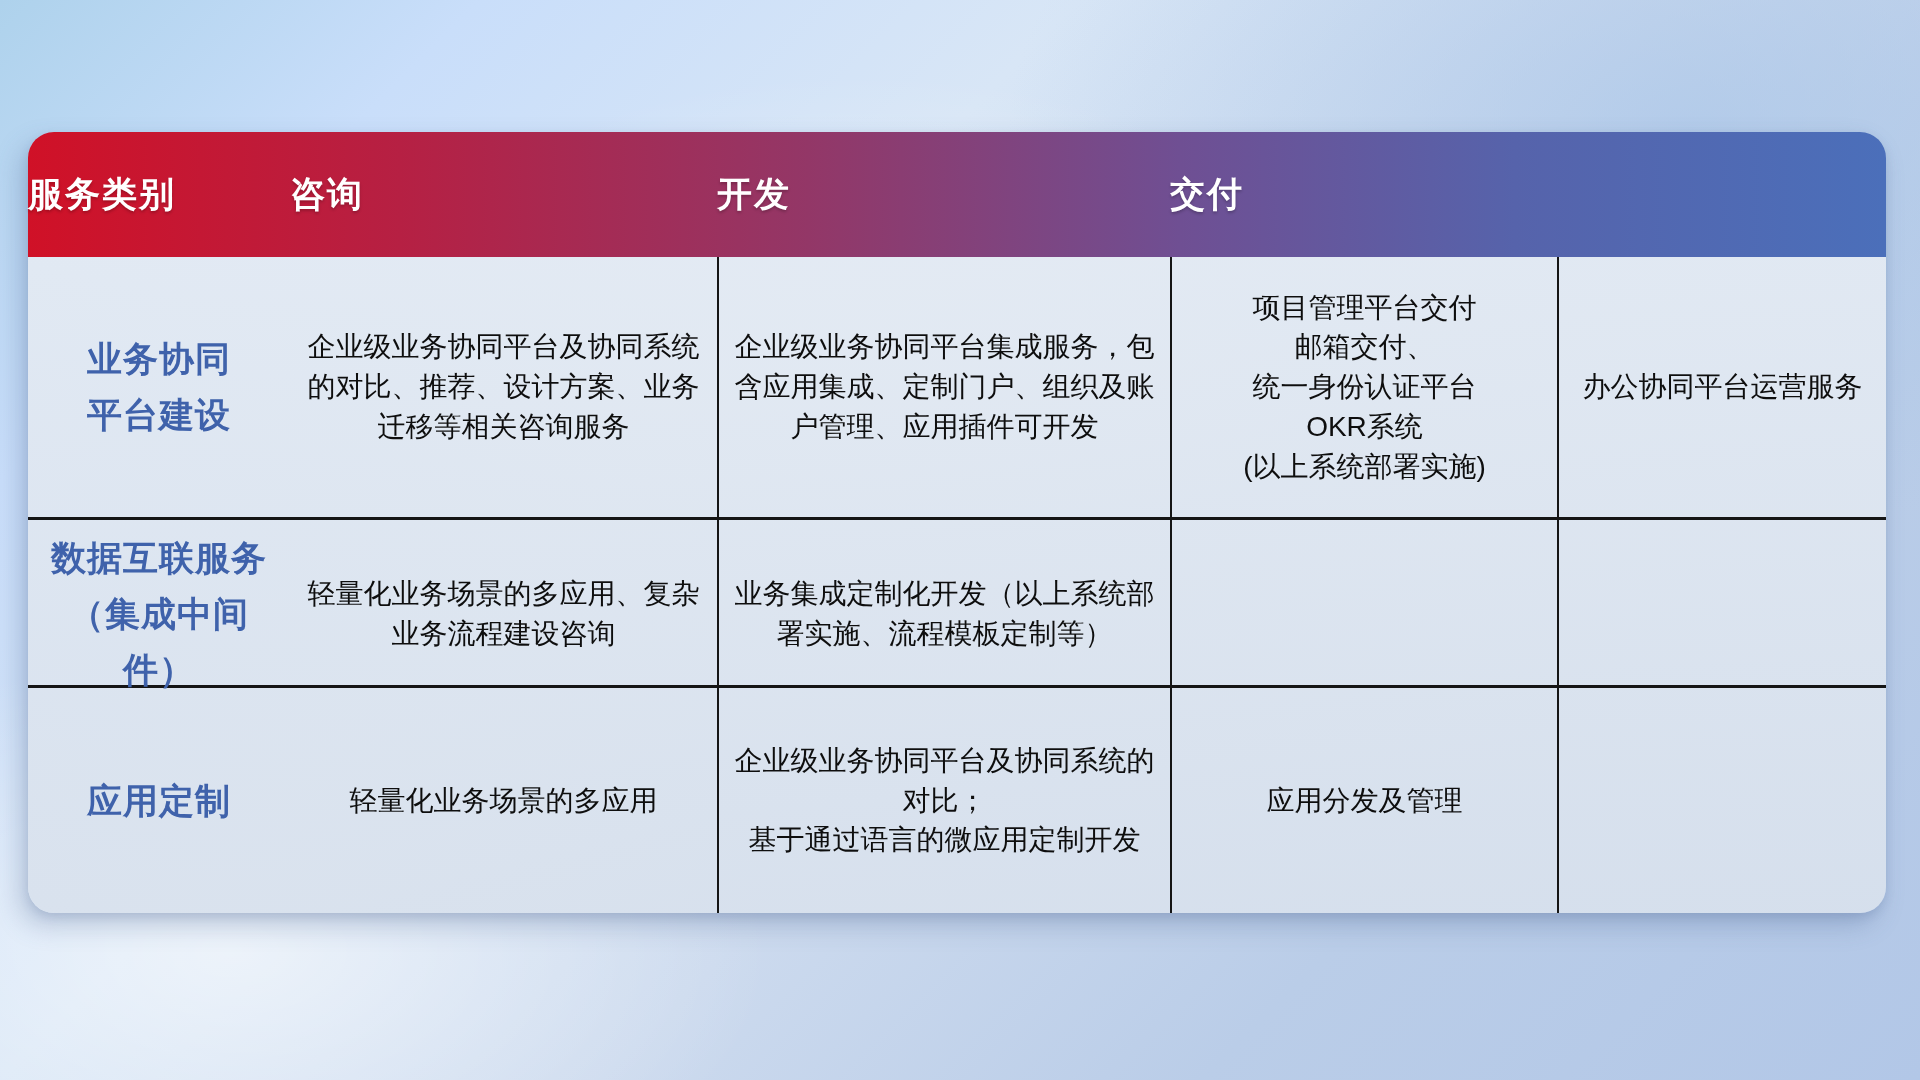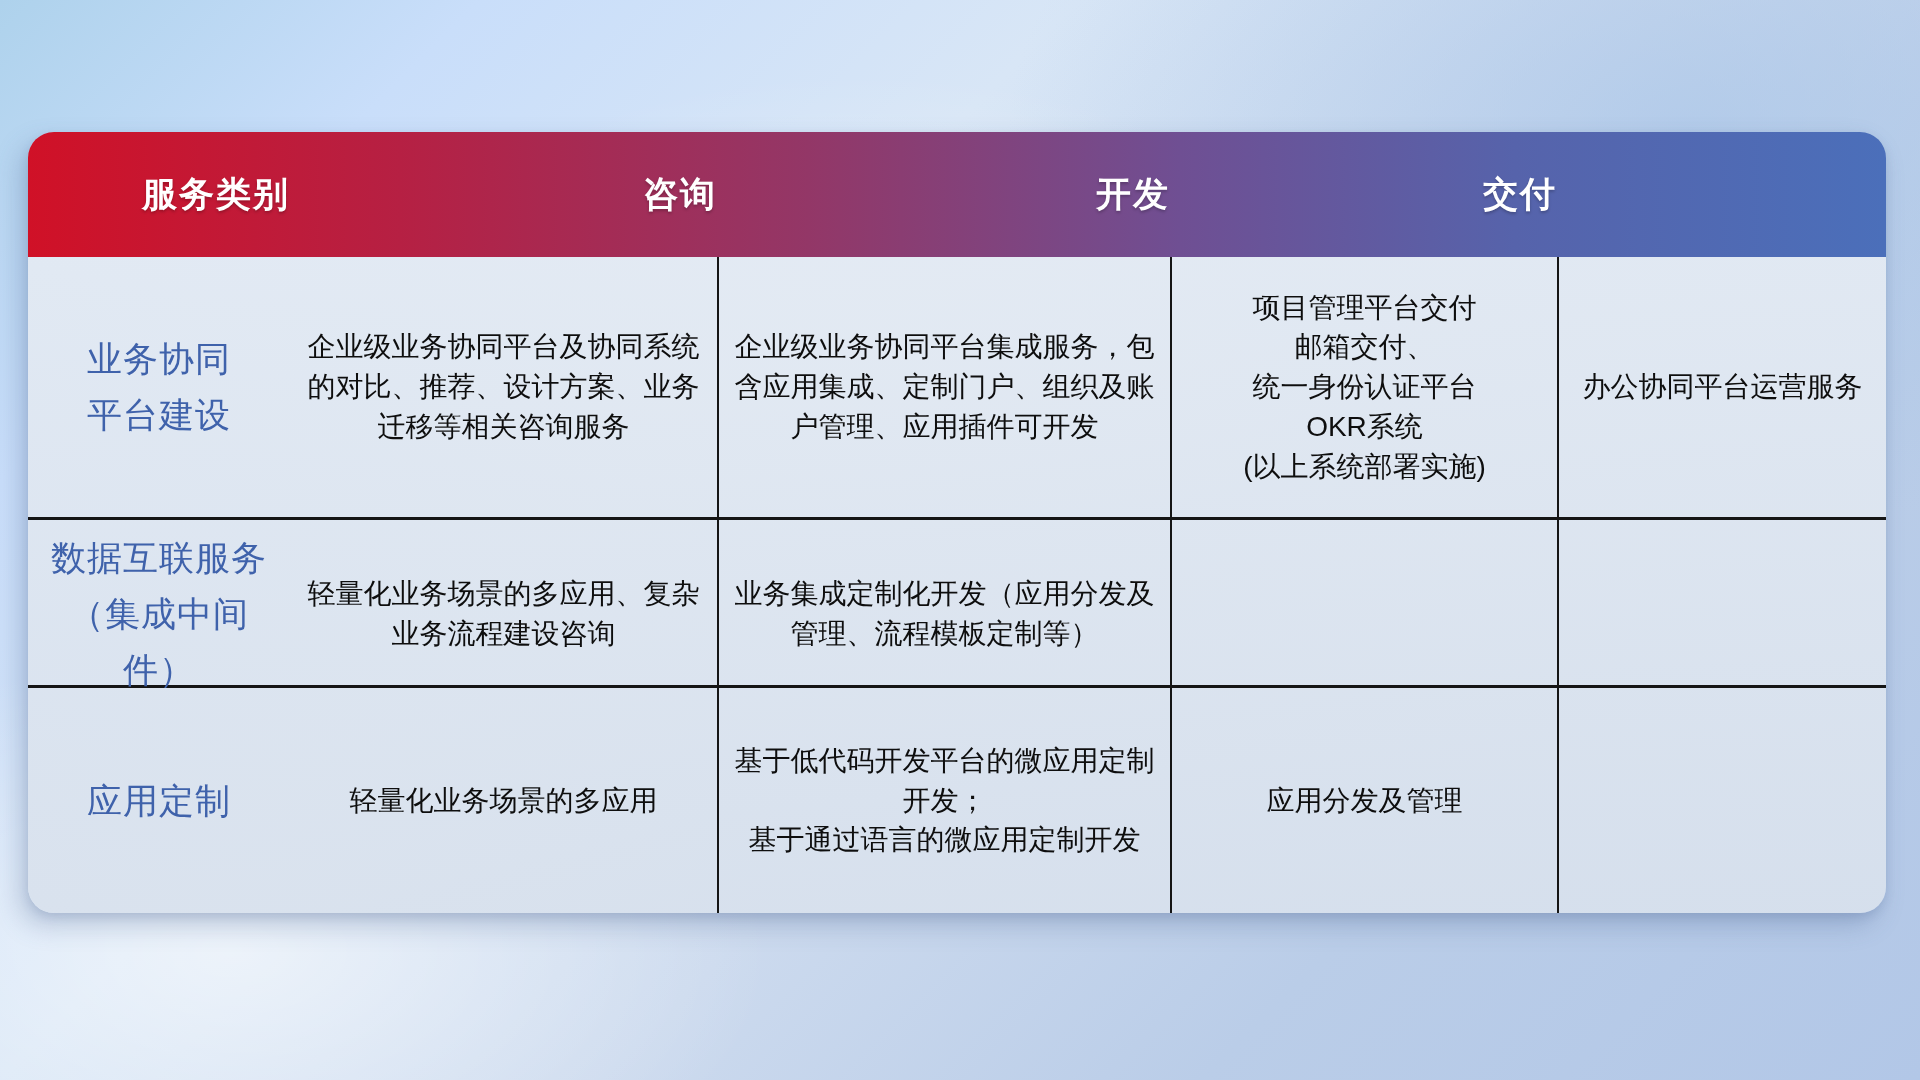--- a/index.html
+++ b/index.html
@@ -36,24 +36,23 @@
     background: linear-gradient(90deg,
       #d01127 0%, #b62043 20%, #933767 42%,
       #6f4f93 62%, #5663ab 80%, #4b6fba 100%);
     align-items: center;
   }
 
   .header-cell {
     color: #ffffff;
     font-size: 35px;
     font-weight: bold;
-    text-align: right;
+    text-align: left;
     letter-spacing: 2px;
     text-shadow: 0 2px 3px rgba(0,0,0,0.22);
-    padding-left: 40px;
   }
 
   .body {
     border-radius: 0 0 26px 26px;
     overflow: hidden;
     background: linear-gradient(180deg, rgba(227,234,243,0.95) 0%, rgba(216,225,237,0.93) 100%);
   }
 
   .row { align-items: stretch; }
   .row + .row { border-top: 3px solid #151515; }
@@ -72,21 +71,21 @@
     line-height: 1.42;
     color: #0e0e0e;
     white-space: pre-line;
   }
 
   
   .cell:nth-child(n+3) { border-left: 2px solid #151515; }
 
   .cell.category {
     color: #3f62ab;
-    font-weight: normal;
+    font-weight: bold;
     font-size: 35px;
     line-height: 1.6;
     letter-spacing: 1px;
     padding: 10px 6px;
     text-align: center;
   }
 </style>
 </head>
 <body>
 
@@ -111,28 +110,28 @@
 统一身份认证平台
 OKR系统
 (以上系统部署实施)</div>
       <div class="cell">办公协同平台运营服务</div>
     </div>
 
     <div class="row row-2 cols">
       <div class="cell category">数据互联服务
 （集成中间件）</div>
       <div class="cell">轻量化业务场景的多应用、复杂业务流程建设咨询</div>
-      <div class="cell">业务集成定制化开发（应用分发及管理、流程模板定制等）</div>
+      <div class="cell">业务集成定制化开发（以上系统部署实施、流程模板定制等）</div>
       <div class="cell"></div>
       <div class="cell"></div>
     </div>
 
     <div class="row row-3 cols">
       <div class="cell category">应用定制</div>
       <div class="cell">轻量化业务场景的多应用</div>
-      <div class="cell">基于低代码开发平台的微应用定制开发；
+      <div class="cell">企业级业务协同平台及协同系统的对比；
 基于通过语言的微应用定制开发</div>
       <div class="cell">应用分发及管理</div>
       <div class="cell"></div>
     </div>
 
   </div>
 </div>
 
 </body></html>

